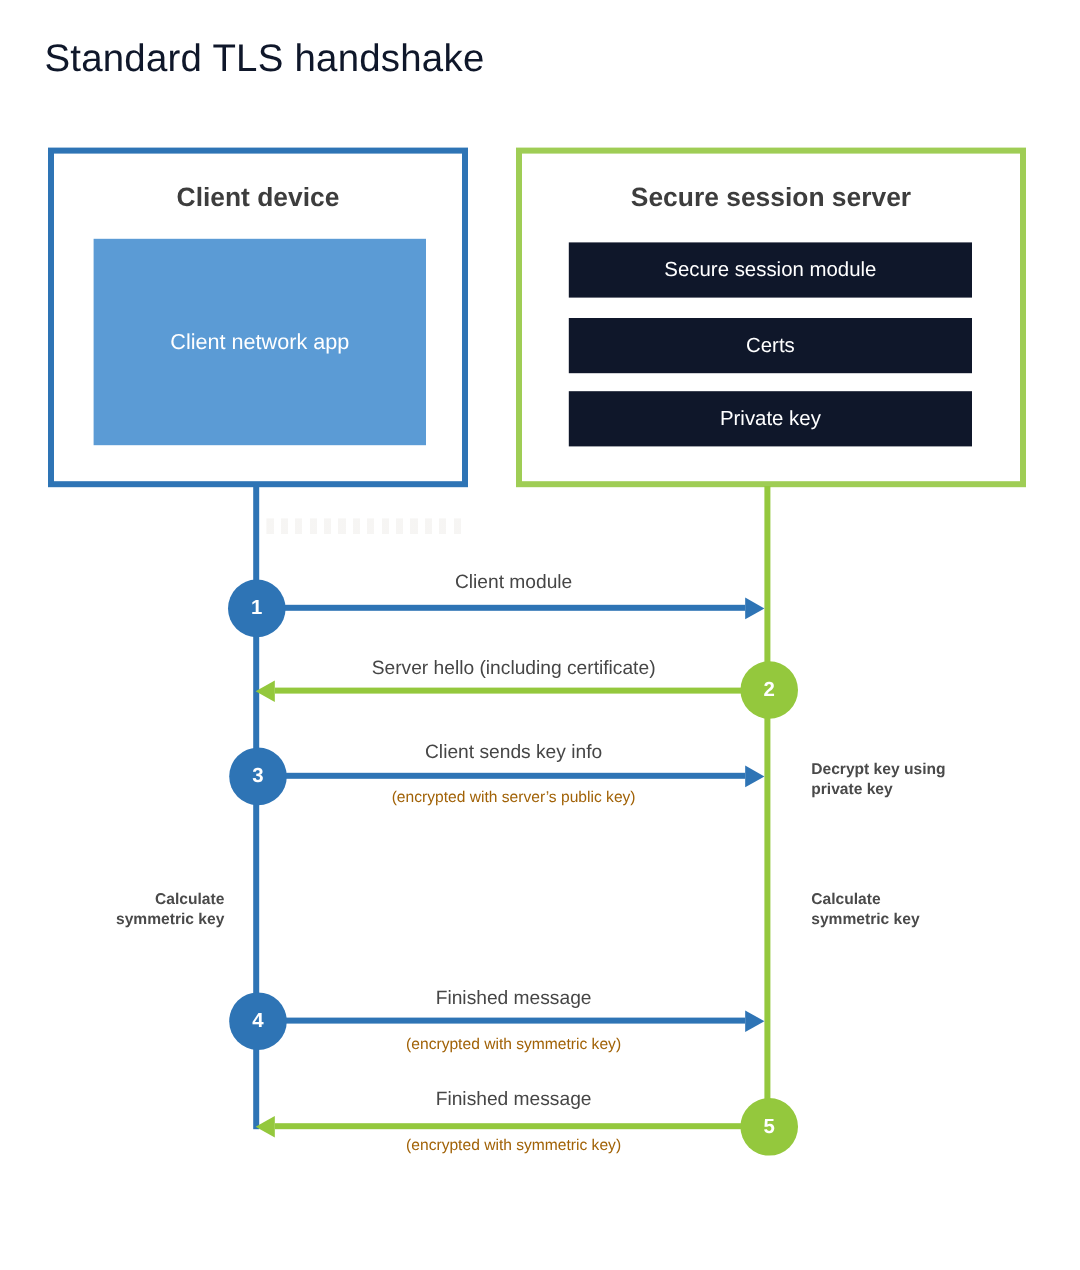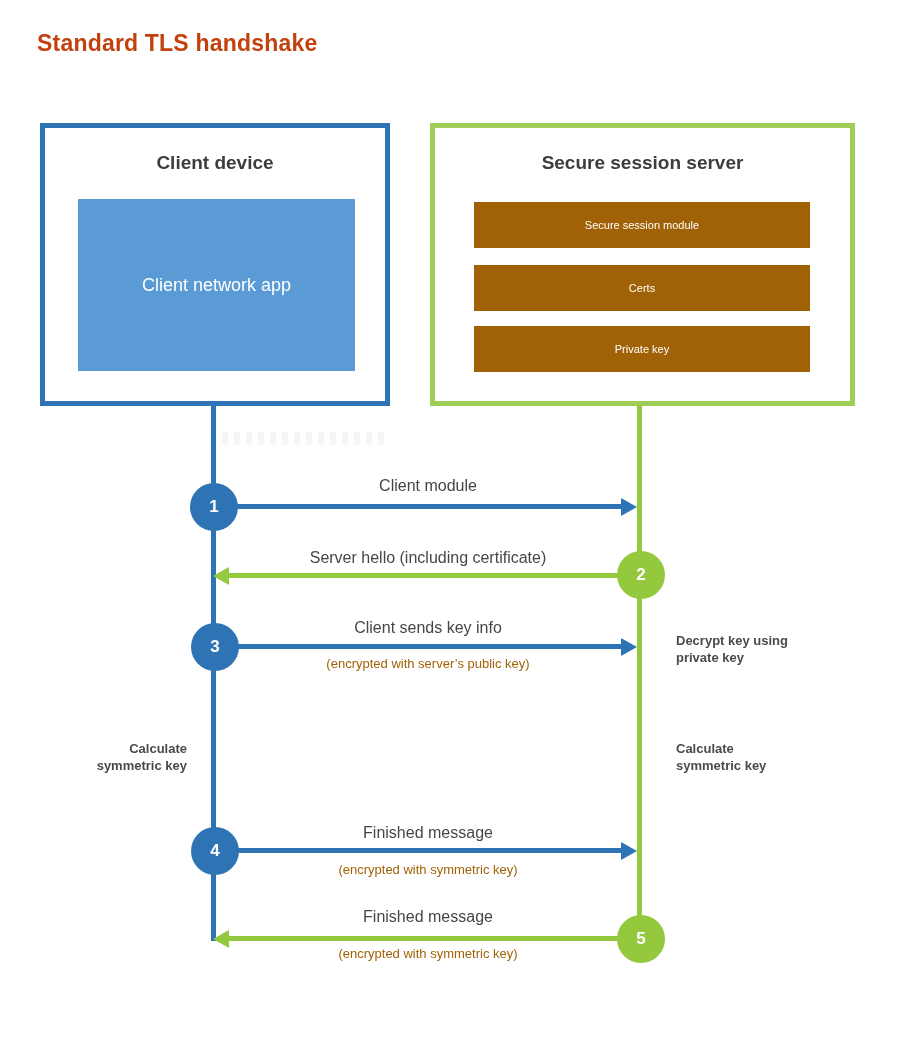--- a/index.html
+++ b/index.html
@@ -2,39 +2,39 @@
 <html><head>
 <meta charset="utf-8">
 <style>
   html,body{margin:0;padding:0;background:#ffffff;}
   .canvas{
     position:relative;width:900px;height:1058px;background:#ffffff;overflow:hidden;
     font-family:"Liberation Sans","DejaVu Sans",sans-serif;
   }
   .page-title{
     position:absolute;left:37px;top:30px;margin:0;
-    font-size:23px;font-weight:700;color:#c2410c;letter-spacing:.2px;
+    font-size:32px;font-weight:400;color:#0f172a;letter-spacing:.2px;
   }
   
   .box{position:absolute;top:123px;height:283px;box-sizing:border-box;background:#fff;}
   .client-box{left:40px;width:350px;border:5px solid #2e74b5;}
   .server-box{left:430px;width:425px;border:5px solid #9fcd55;}
   .box-title{
     position:absolute;left:0;right:0;top:24px;text-align:center;
-    font-size:19px;font-weight:bold;color:#3d3d3d;
+    font-size:22px;font-weight:bold;color:#3d3d3d;
   }
   .client-app{
     position:absolute;left:33px;top:71px;width:277px;height:172px;
     background:#5b9bd5;display:flex;align-items:center;justify-content:center;text-align:center;
     color:#ffffff;font-size:18px;line-height:28px;padding:0 52px;box-sizing:border-box;
   }
   .server-bar{
-    position:absolute;left:39px;width:336px;height:46px;background:#a16207;
+    position:absolute;left:39px;width:336px;height:46px;background:#0f172a;
     display:flex;align-items:center;justify-content:center;
-    color:#ffffff;font-size:11px;
+    color:#ffffff;font-size:17px;
   }
   .bar-1{top:74px;} .bar-2{top:137px;} .bar-3{top:198px;}
   
   .lifeline{position:absolute;top:405px;width:5px;height:536px;}
   .blue-line{left:211px;background:#2e74b5;}
   .green-line{left:637px;background:#94c83d;}
   .ghost-dashes{
     position:absolute;left:222px;top:432px;width:165px;height:13px;opacity:.55;
     background:repeating-linear-gradient(90deg,#efedea 0 6px,transparent 6px 12px);
   }

